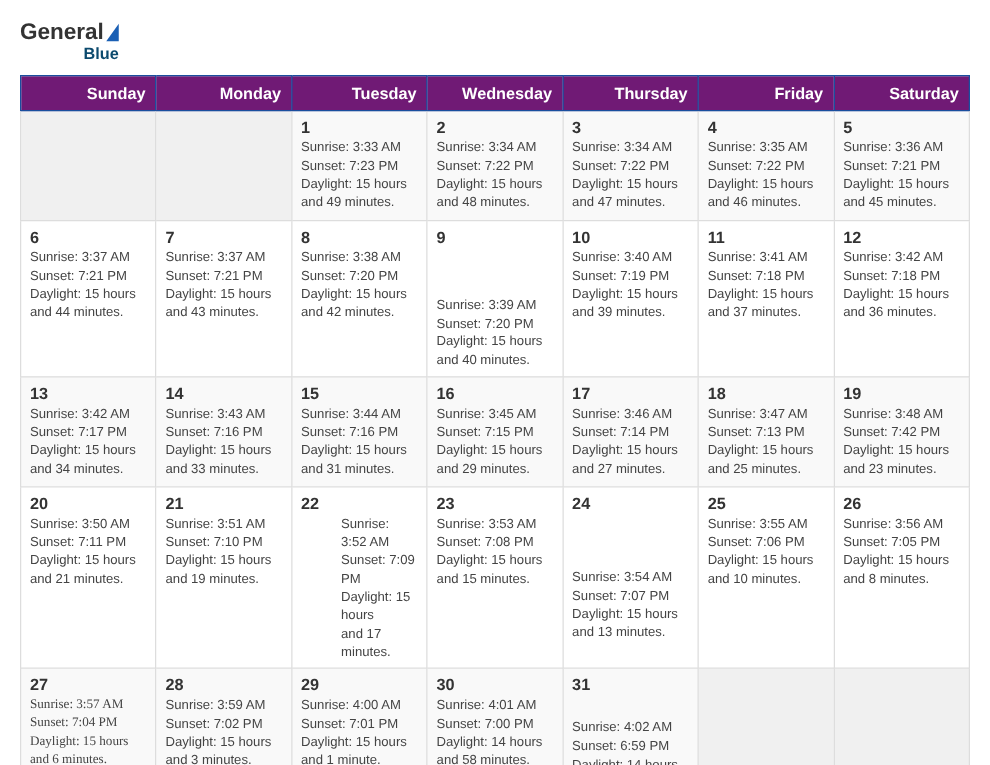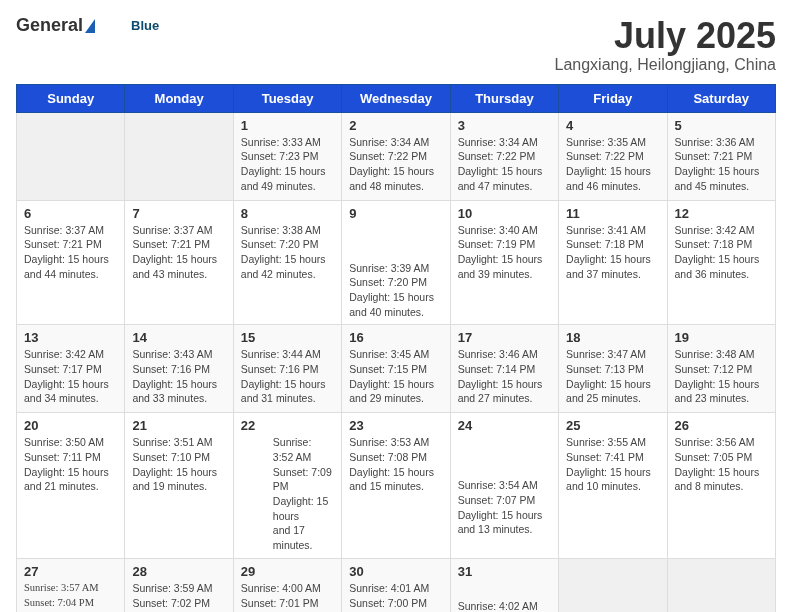--- a/index.html
+++ b/index.html
@@ -11,22 +11,22 @@
       padding: 16px;
     }
     .header {
       display: flex;
       justify-content: space-between;
       align-items: flex-start;
       margin-bottom: 10px;
     }
     .logo {
       display: flex;
-      align-items: center;
-      gap: 36px;
+      flex-direction: column;
+      align-items: flex-end;
     }
     .logo-general {
       font-size: 18px;
       font-weight: bold;
       color: #333;
       line-height: 1.1;
     }
     .logo-blue {
       font-size: 13px;
       font-weight: bold;
@@ -58,23 +58,23 @@
     .location-title {
       font-size: 16px;
       color: #555;
     }
     .calendar {
       width: 100%;
       border-collapse: collapse;
       border: 1px solid #ccc;
     }
     .calendar th {
-      background-color: #1d4ed8;
+      background-color: #701a75;
       color: #fff;
-      text-align: center;
+      text-align: right;
       padding: 6px 8px;
       font-size: 13px;
       font-weight: bold;
       border: 1px solid #1a4f9e;
     }
     .calendar td {
       vertical-align: top;
       padding: 5px 7px;
       font-size: 11px;
       color: #333;
@@ -108,24 +108,20 @@
 </head>
 <body>
 
 <div class="header">
   <div class="logo">
     <div class="logo-row">
       <span class="logo-general">General</span>
       <span class="logo-icon"></span>
     </div>
     <span class="logo-blue">Blue</span>
-  </div>
-  <div class="title-block">
-    <div class="month-title">July 2025</div>
-    <div class="location-title">Langxiang, Heilongjiang, China</div>
   </div>
 </div>
 
 <table class="calendar">
   <thead>
     <tr>
     <th>Sunday</th>
         <th>Monday</th>
         <th>Tuesday</th>
         <th>Wednesday</th>
@@ -264,21 +260,21 @@
         <td>
           <span class="day-num">18</span>
           <div class="day-info" style="white-space: pre-line;">Sunrise: 3:47 AM
 Sunset: 7:13 PM
 Daylight: 15 hours
 and 25 minutes.</div>
         </td>
         <td>
           <span class="day-num">19</span>
           <div class="day-info" style="white-space: pre-line;">Sunrise: 3:48 AM
-Sunset: 7:12 PM
+Sunset: 7:42 PM
 Daylight: 15 hours
 and 23 minutes.</div>
         </td>
       </tr>
       <tr>
         <td>
           <span class="day-num">20</span>
           <div class="day-info" style="white-space: pre-line;">Sunrise: 3:50 AM
 Sunset: 7:11 PM
 Daylight: 15 hours
@@ -308,21 +304,21 @@
         <td>
           <span class="day-num">24</span>
           <div class="day-info" style="white-space: pre-line; margin-top: 45px;">Sunrise: 3:54 AM
 Sunset: 7:07 PM
 Daylight: 15 hours
 and 13 minutes.</div>
         </td>
         <td>
           <span class="day-num">25</span>
           <div class="day-info" style="white-space: pre-line;">Sunrise: 3:55 AM
-Sunset: 7:41 PM
+Sunset: 7:06 PM
 Daylight: 15 hours
 and 10 minutes.</div>
         </td>
         <td>
           <span class="day-num">26</span>
           <div class="day-info" style="white-space: pre-line;">Sunrise: 3:56 AM
 Sunset: 7:05 PM
 Daylight: 15 hours
 and 8 minutes.</div>
         </td>

